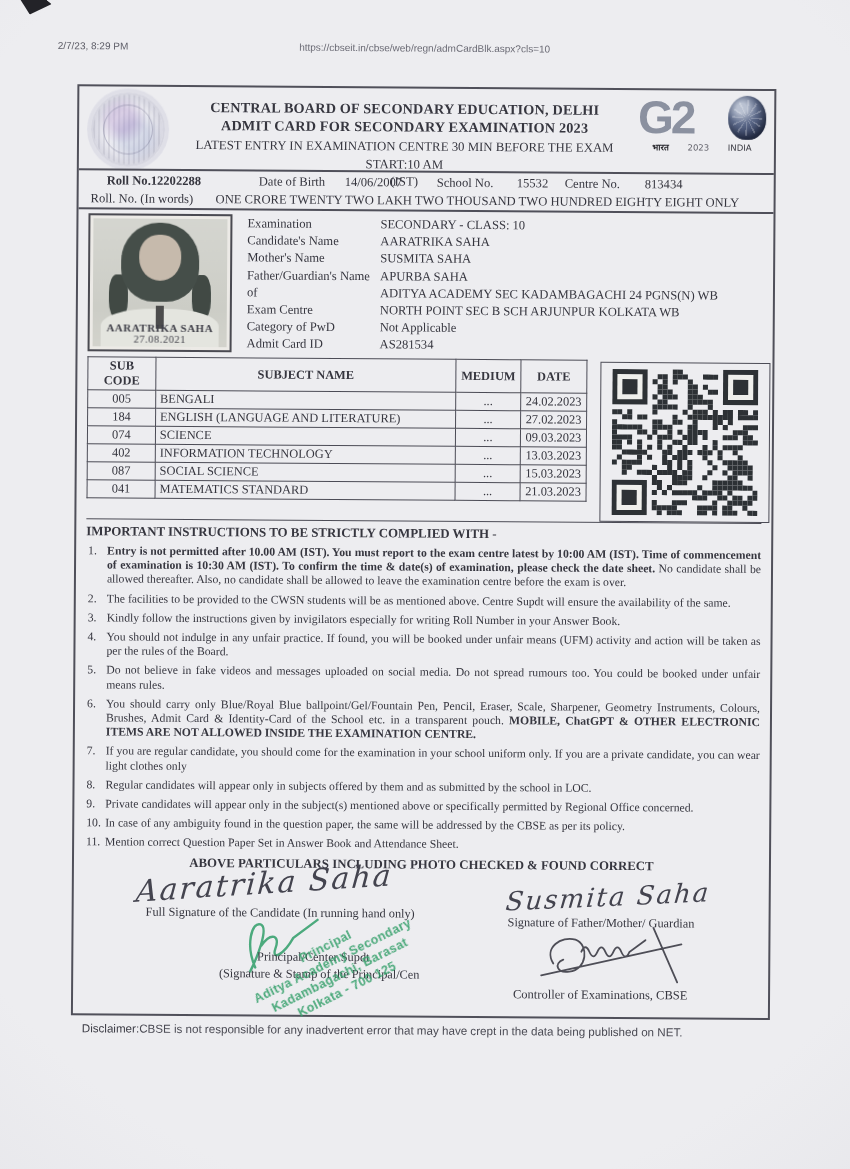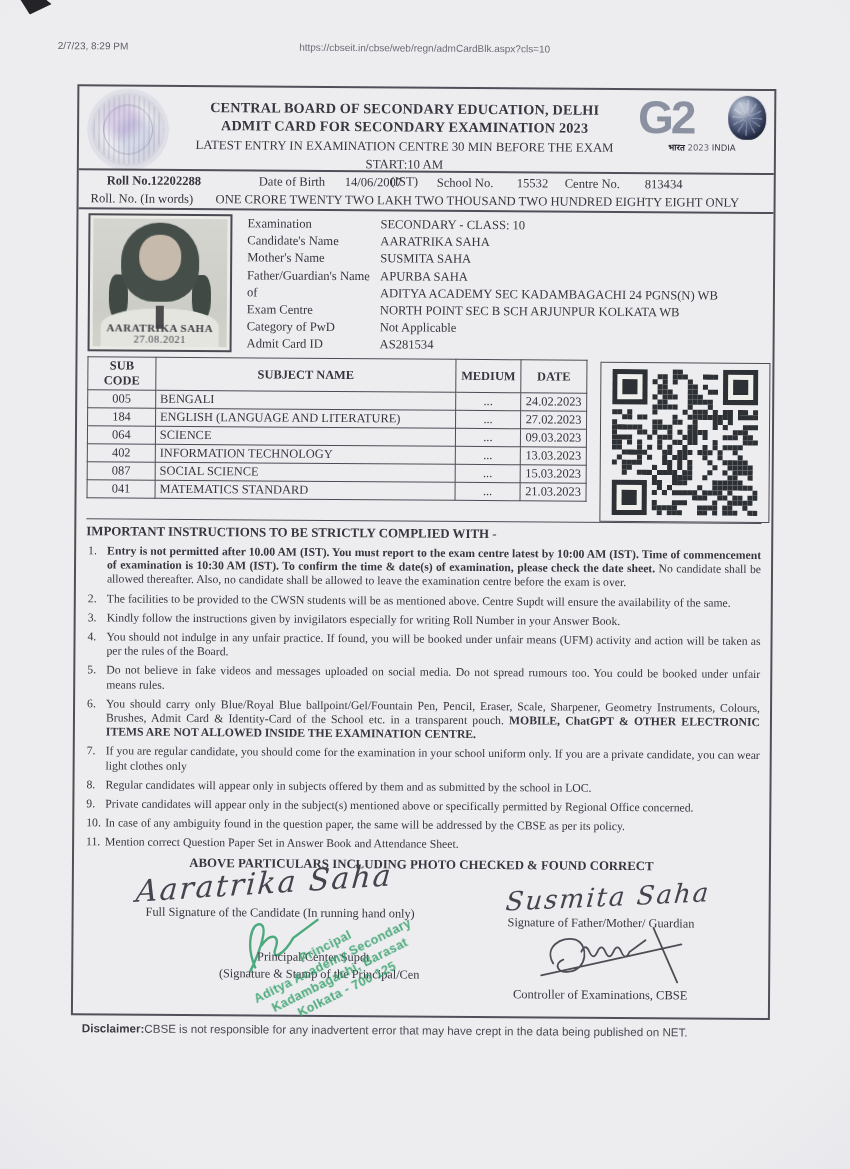--- a/index.html
+++ b/index.html
@@ -35,21 +35,21 @@
   .g20-wrap{position:absolute;right:8px;top:4px;width:128px;text-align:center;}
   .g20-row{display:flex;align-items:center;justify-content:space-between;}
   .g20-txt{font-family:"Liberation Sans",sans-serif;font-weight:bold;font-size:46px;color:#8b91a0;letter-spacing:-3px;line-height:46px;}
   .g20-globe{display:inline-block;width:38px;height:44px;border-radius:50% 50% 46% 46%;margin-left:-2px;
     background:radial-gradient(circle at 36% 28%, #b9c1d1 0 12%, #5d6a8a 40%, #343f60 75%, #2a3450 100%);
     box-shadow:inset -3px -4px 8px rgba(0,0,0,.4);position:relative;filter:blur(.3px);}
   .g20-globe::after{content:"";position:absolute;inset:4px;border-radius:50%;
     background:repeating-conic-gradient(rgba(255,255,255,.5) 0 7deg, transparent 7deg 30deg);opacity:.5;}
   .g20-cap{font-family:"DejaVu Sans",sans-serif;font-size:8.5px;color:#3a3a42;margin-top:1px;}
   .g20-cap .hi{font-weight:bold;color:#26262c;}
-  .g20-cap .yr{color:#63636c;margin:0 0;}
+  .g20-cap .yr{color:#63636c;margin:0 16px;}
   
   .roll-section{position:absolute;left:0;right:0;top:82px;height:41px;border-top:2px solid #50505a;border-bottom:2px solid #50505a;font-size:12.6px;}
   .roll-section span{position:absolute;white-space:nowrap;}
   .r1{top:3px;} .r2{top:21px;}
   .lbl-b{font-weight:bold;}
   
   .photo-box{position:absolute;left:10px;top:127px;width:144px;height:138px;border:2px solid #4a4a52;background:#ededel;padding:3px;background:#eceae6;}
   .photo{position:relative;width:100%;height:100%;overflow:hidden;filter:blur(.4px) contrast(.96);
     background:linear-gradient(#d8d9d3 0%, #cfd0c9 70%, #d6d6cf 100%);}
   .ph-hair{position:absolute;top:4px;left:21%;width:58%;height:62%;background:#434c47;border-radius:48% 48% 42% 42%;}
@@ -88,21 +88,21 @@
   .sig-principal-scribble{position:absolute;left:152px;top:826px;}
   .sig-principal-label1{position:absolute;left:120px;width:240px;top:862px;text-align:center;font-size:12.3px;}
   .sig-principal-label2{position:absolute;left:96px;width:300px;top:879px;text-align:center;font-size:12.3px;}
   .sig-controller-scribble{position:absolute;left:458px;top:832px;}
   .sig-controller-label{position:absolute;left:440px;top:898px;font-size:12.5px;}
   .stamp{position:absolute;left:138px;top:848px;width:250px;transform:rotate(-27deg);
     font-family:"Liberation Sans",sans-serif;font-weight:bold;font-size:12.5px;line-height:16px;
     color:#35a06b;text-align:center;letter-spacing:.4px;opacity:.88;filter:blur(.25px);}
   
   .disclaimer{position:absolute;left:60px;top:1023px;width:740px;font-family:"Liberation Sans",sans-serif;font-size:11.6px;color:#4a4a53;}
-  .disclaimer .b{font-weight:bold;color:#3a3a43;padding-left:29px;}
+  .disclaimer .b{font-weight:normal;color:#3a3a43;padding-left:29px;}
 </style>
 </head>
 <body>
 
 <div class="scan">
   <div class="corner-mark"></div>
 
   <div class="print-header">
     <span class="print-dt">2/7/23, 8:29 PM</span>
     <span class="print-url">https://cbseit.in/cbse/web/regn/admCardBlk.aspx?cls=10</span>
@@ -216,21 +216,21 @@
             <td class="c">...</td>
             <td class="c">24.02.2023</td>
           </tr>
           <tr>
             <td class="c">184</td>
             <td class="">ENGLISH (LANGUAGE AND LITERATURE)</td>
             <td class="c">...</td>
             <td class="c">27.02.2023</td>
           </tr>
           <tr>
-            <td class="c">064</td>
+            <td class="c">074</td>
             <td class="">SCIENCE</td>
             <td class="c">...</td>
             <td class="c">09.03.2023</td>
           </tr>
           <tr>
             <td class="c">402</td>
             <td class="">INFORMATION TECHNOLOGY</td>
             <td class="c">...</td>
             <td class="c">13.03.2023</td>
           </tr>

